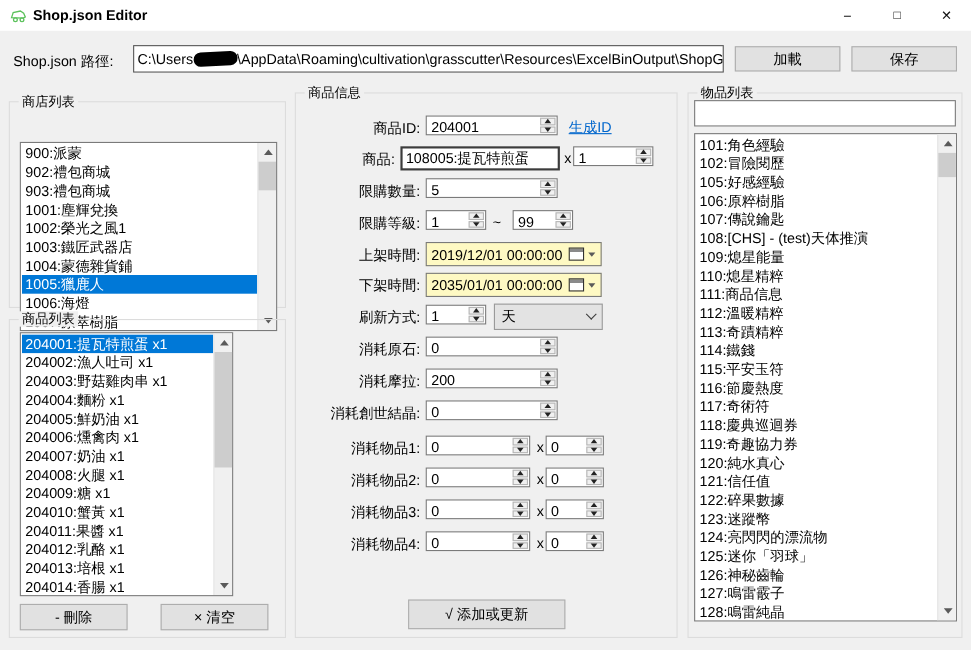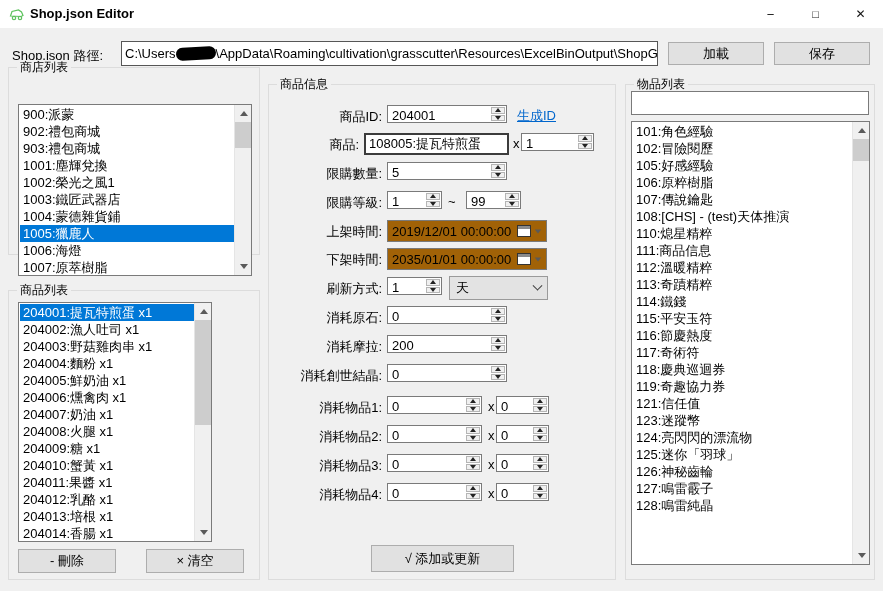--- a/index.html
+++ b/index.html
@@ -46,21 +46,21 @@
 
   
   .flabel { position:absolute; left:0; width:113px; text-align:right; height:16px; line-height:16px; }
   .textbox { position:absolute; height:22px; background:#fff; border:2px solid #3c3c3c; line-height:18px; padding:0 3px; white-space:nowrap; overflow:hidden; }
   .spin { position:absolute; height:18px; background:#fff; border:1px solid #7a7a7a; display:flex; }
   .spin-val { flex:1; line-height:20px; padding-left:4px; overflow:hidden; white-space:nowrap; }
   .spin-btns { width:16px; display:flex; flex-direction:column; padding:1px; gap:1px; }
   .spin-btn { flex:1; background:#f0f0f0; border:1px solid #b5b5b5; display:flex; align-items:center; justify-content:center; }
   .spin-btn .tri-up { border-left-width:3px; border-right-width:3px; border-bottom-width:4px; border-bottom-color:#222; }
   .spin-btn .tri-down { border-left-width:3px; border-right-width:3px; border-top-width:4px; border-top-color:#222; }
-  .dtp { position:absolute; height:22px; background:#a16207; border:1px solid #7a7a7a; display:flex; align-items:center; padding:0 4px; }
+  .dtp { position:absolute; height:22px; background:#fef9c3; border:1px solid #7a7a7a; display:flex; align-items:center; padding:0 4px; }
   .dtp-text { flex:1; white-space:nowrap; overflow:hidden; }
   .cal-icon { width:14px; height:12px; border:1px solid #333; background:linear-gradient(#8a8a8a 0 3px,#fff 3px); margin-right:3px; }
   .combo { position:absolute; height:24px; background:#e3e3e3; border:1px solid #9a9a9a; display:flex; align-items:center; padding:0 6px; }
   .combo-text { flex:1; }
   .chev { width:7px; height:7px; border-right:1.5px solid #3c3c3c; border-bottom:1.5px solid #3c3c3c; transform:rotate(45deg) translate(-2px,-2px); }
   .xlabel { position:absolute; height:22px; line-height:22px; }
   .link { position:absolute; color:#0066cc; text-decoration:underline; height:16px; line-height:16px; cursor:pointer; }
 
   .search-input { position:absolute; left:5px; top:6px; width:238px; height:24px; border:1px solid #7a7a7a; background:#fff; font-family:inherit; font-size:13px; padding:0 3px; outline:none; }
 </style>
@@ -81,21 +81,21 @@
       <div class="win-btn max">□</div>
       <div class="win-btn close">✕</div>
     </div>
   </div>
 
   <div class="path-label">Shop.json 路徑:</div>
   <div class="path-input"><span>C:\Users</span><span class="redact"></span><span>\AppData\Roaming\cultivation\grasscutter\Resources\ExcelBinOutput\ShopGc</span></div>
   <div class="btn btn-load">加載</div>
   <div class="btn btn-save">保存</div>
 
-  <div class="groupbox" style="left:8px; top:67px; width:252px; height:188px;">
+  <div class="groupbox" style="left:8px; top:92px; width:252px; height:188px;">
     <div class="gb-label">商店列表</div>
     <div class="listbox" style="left:9px; top:10px; width:234px; height:172px;margin-top:26px;">
       <div class="list-items">
           <div class="list-item">900:派蒙</div>
           <div class="list-item">902:禮包商城</div>
           <div class="list-item">903:禮包商城</div>
           <div class="list-item">1001:塵輝兌換</div>
           <div class="list-item">1002:榮光之風1</div>
           <div class="list-item">1003:鐵匠武器店</div>
           <div class="list-item">1004:蒙德雜貨鋪</div>
@@ -395,31 +395,34 @@
     <div class="gb-label">物品列表</div>
     <input class="search-input" value="" style="">
     <div class="listbox" style="left:5px; top:36px; width:239px; height:444px;">
       <div class="list-items">
           <div class="list-item">101:角色經驗</div>
           <div class="list-item">102:冒險閱歷</div>
           <div class="list-item">105:好感經驗</div>
           <div class="list-item">106:原粹樹脂</div>
           <div class="list-item">107:傳說鑰匙</div>
           <div class="list-item">108:[CHS] - (test)天体推演</div>
+          <div class="list-item">109:熄星能量</div>
           <div class="list-item">110:熄星精粹</div>
           <div class="list-item">111:商品信息</div>
           <div class="list-item">112:溫暖精粹</div>
           <div class="list-item">113:奇蹟精粹</div>
           <div class="list-item">114:鐵錢</div>
           <div class="list-item">115:平安玉符</div>
           <div class="list-item">116:節慶熱度</div>
           <div class="list-item">117:奇術符</div>
           <div class="list-item">118:慶典巡迴券</div>
           <div class="list-item">119:奇趣協力券</div>
+          <div class="list-item">120:純水真心</div>
           <div class="list-item">121:信任值</div>
+          <div class="list-item">122:碎果數據</div>
           <div class="list-item">123:迷蹤幣</div>
           <div class="list-item">124:亮閃閃的漂流物</div>
           <div class="list-item">125:迷你「羽球」</div>
           <div class="list-item">126:神秘齒輪</div>
           <div class="list-item">127:鳴雷霰子</div>
           <div class="list-item">128:鳴雷純晶</div>
         </div>
       <div class="vscroll">
         <div class="sb-btn up">
             <span class="tri tri-up"></span>

